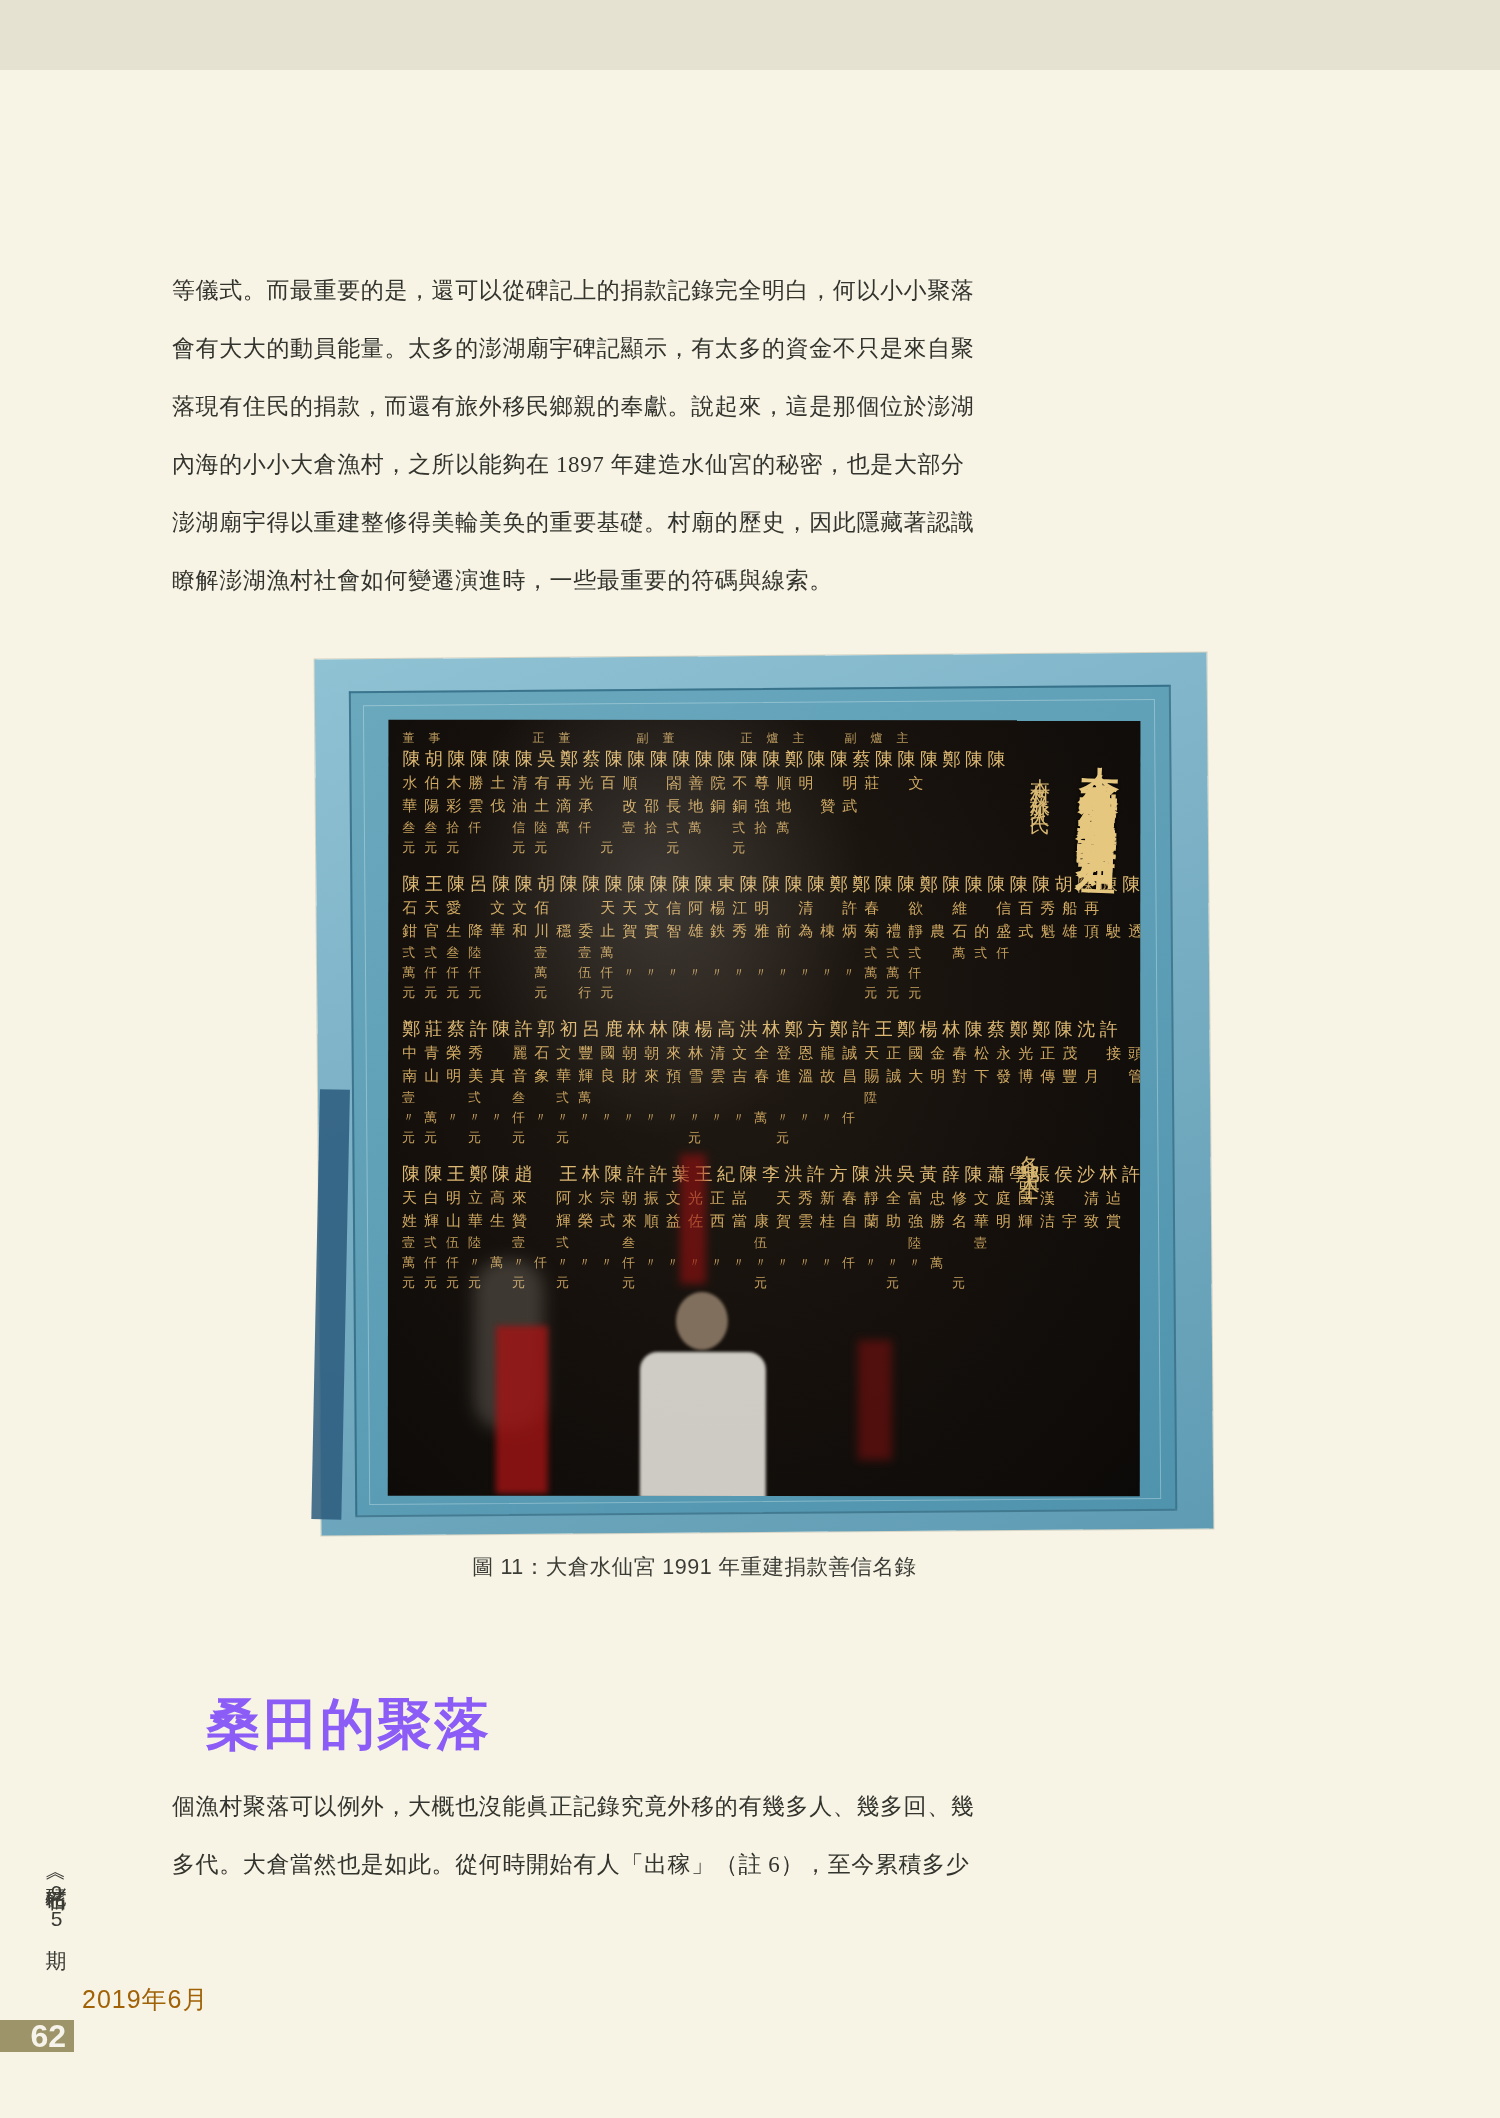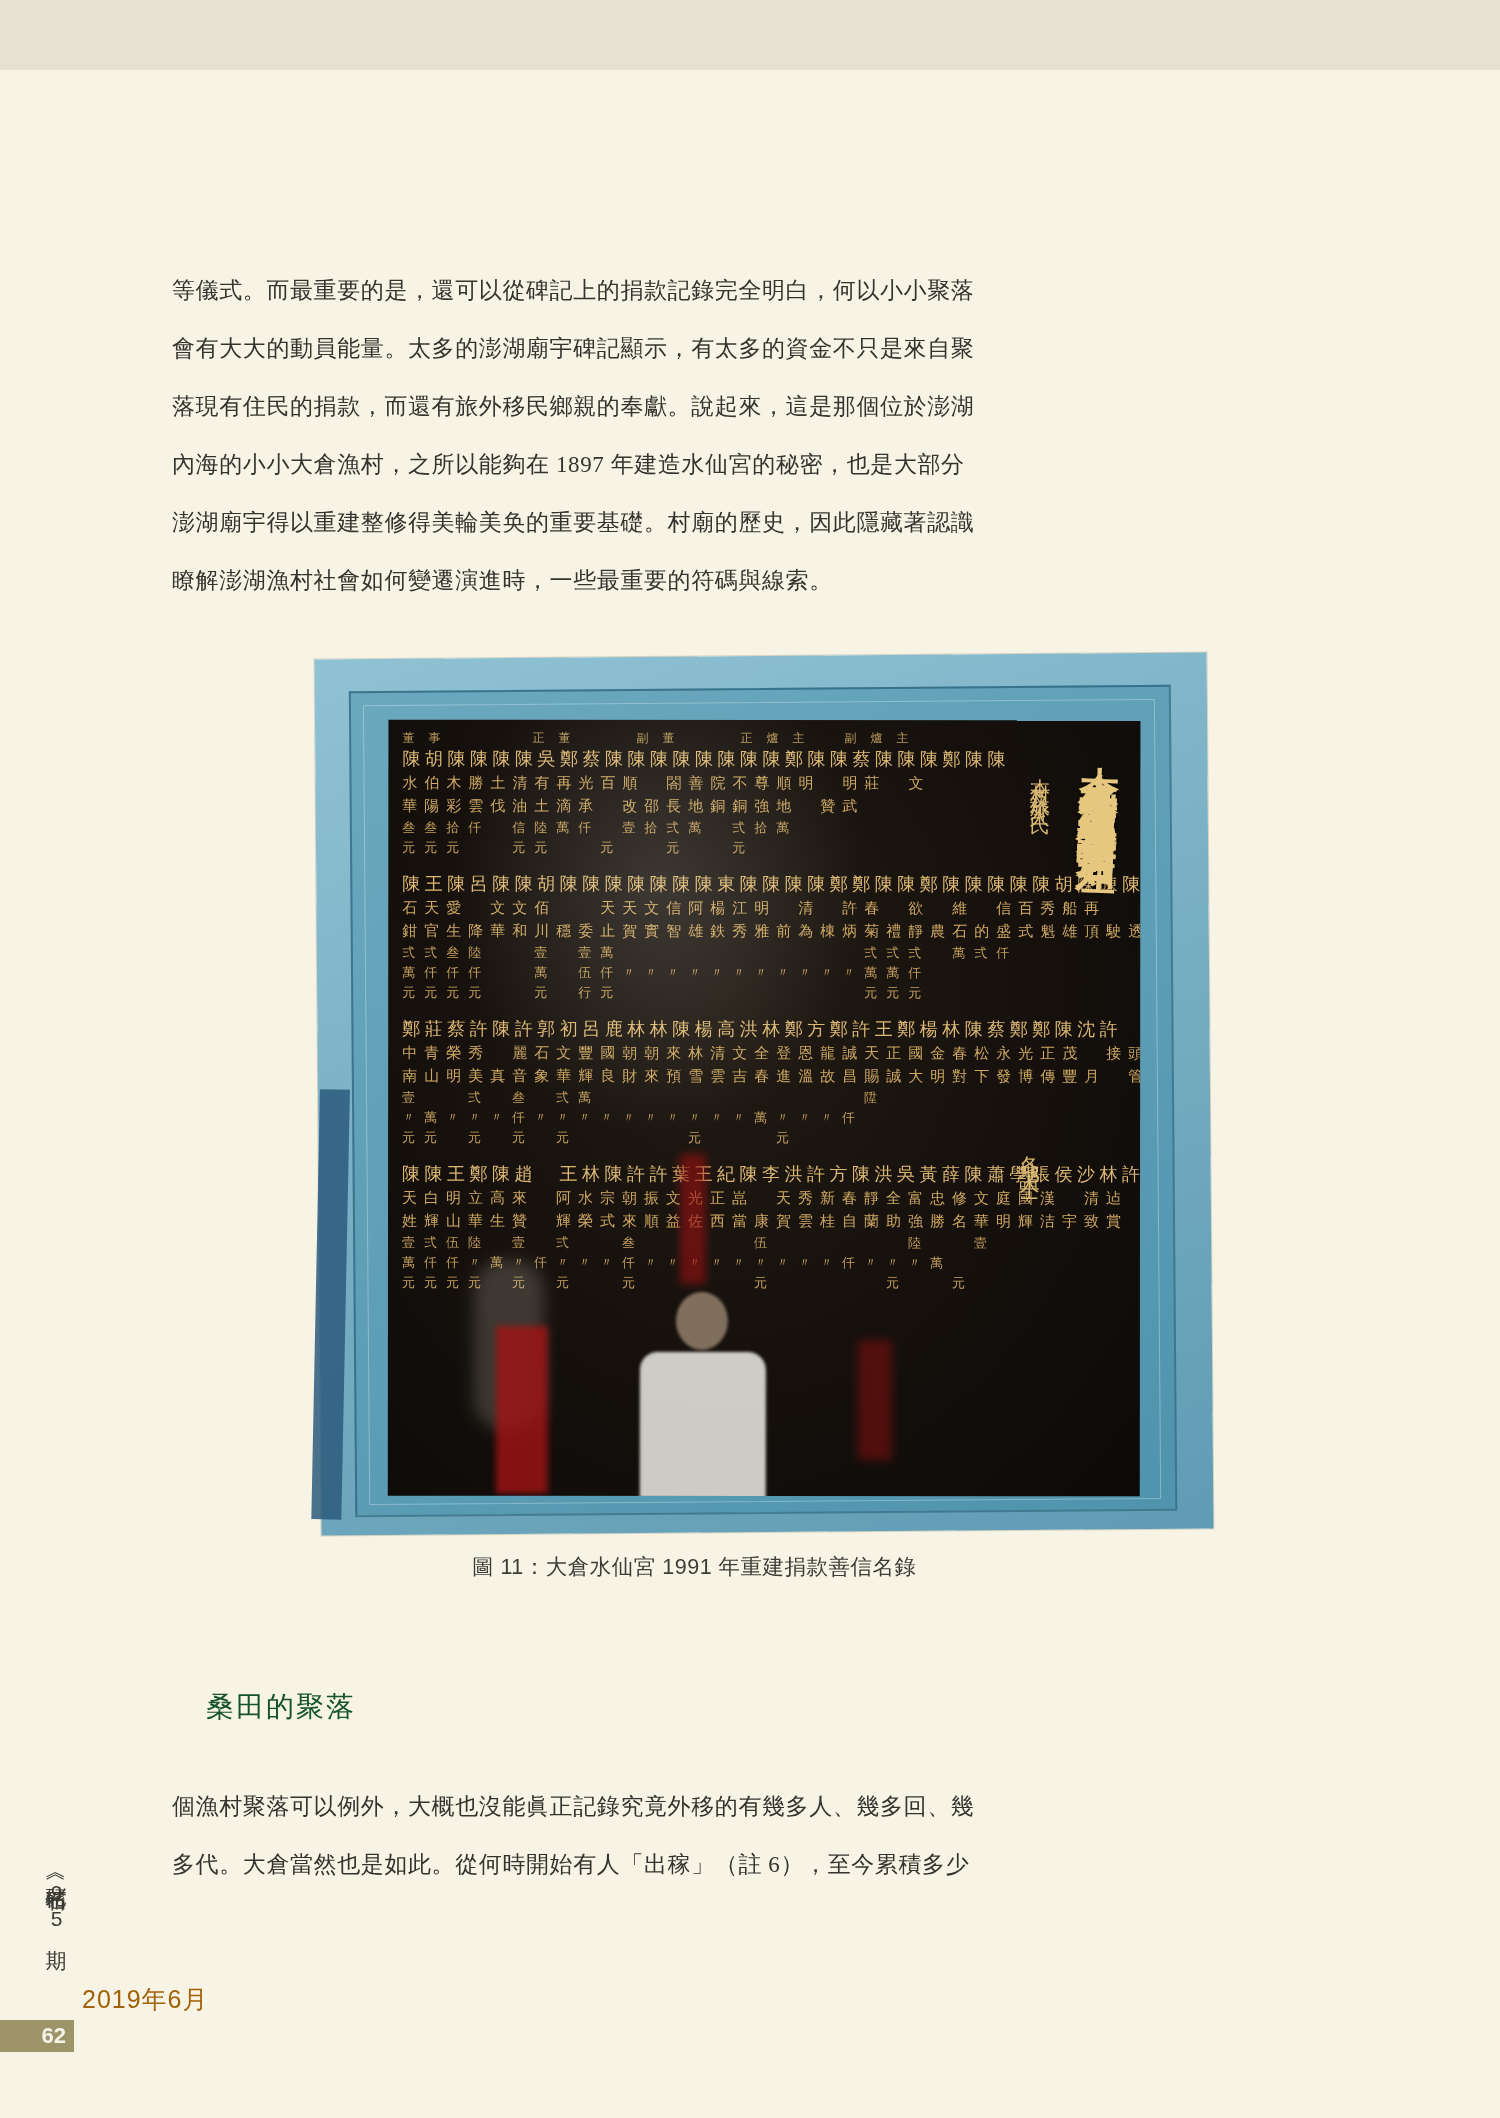--- a/index.html
+++ b/index.html
@@ -60,30 +60,30 @@
   .head{left:288px;top:572px;width:52px;height:58px;border-radius:50%;
         background:#8d7a66;opacity:.9;filter:blur(1.5px);}
   .shirt{left:252px;top:632px;width:126px;height:150px;border-radius:18px 18px 0 0;
          background:#e9e6df;opacity:.88;filter:blur(1.5px);}
 
   
   .caption{position:absolute;left:472px;top:1552px;font-size:21.5px;letter-spacing:.5px;color:#3c3c36;
            font-family:"Liberation Sans","DejaVu Sans",sans-serif;}
 
   
-  .heading{position:absolute;left:206px;top:1688px;font-size:28px;font-weight:normal;color:#14532d;
+  .heading{position:absolute;left:206px;top:1688px;font-size:55px;font-weight:bold;color:#8b5cf6;
            font-family:"Liberation Sans","DejaVu Sans",sans-serif;letter-spacing:2px;}
 
   
   .spine{position:absolute;left:42px;top:1866px;writing-mode:vertical-rl;text-orientation:upright;
          font-size:21px;letter-spacing:3px;color:#3b3b35;
          font-family:"Liberation Sans","DejaVu Sans",sans-serif;}
   .pagenum-box{position:absolute;left:0;top:2020px;width:74px;height:32px;background:#9d9469;
          display:flex;align-items:center;justify-content:flex-end;padding-right:8px;box-sizing:border-box;}
-  .pagenum-box span{color:#f6f4ea;font-size:22px;font-weight:bold;
+  .pagenum-box span{color:#f6f4ea;font-size:32px;font-weight:bold;
          font-family:"Liberation Sans","DejaVu Sans",sans-serif;}
   .issue-date{position:absolute;left:82px;top:1983px;font-size:25px;color:#a16207;
          font-family:"Liberation Sans","DejaVu Sans",sans-serif;letter-spacing:1px;}
 </style>
 </head>
 <body>
 
 <div class="page">
   <div class="top-band"></div>
 

